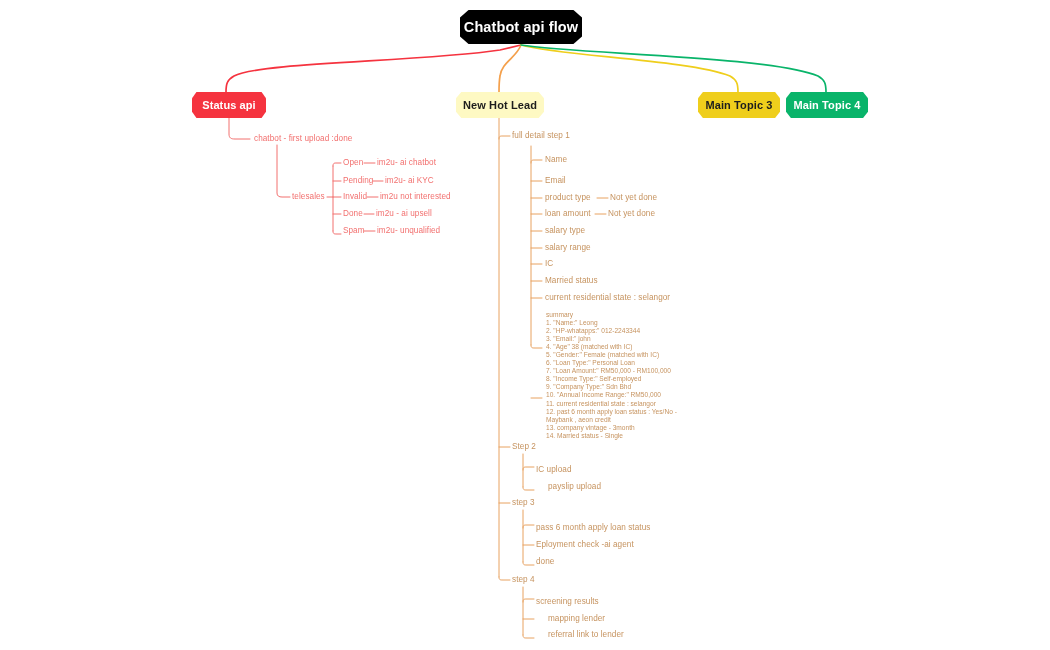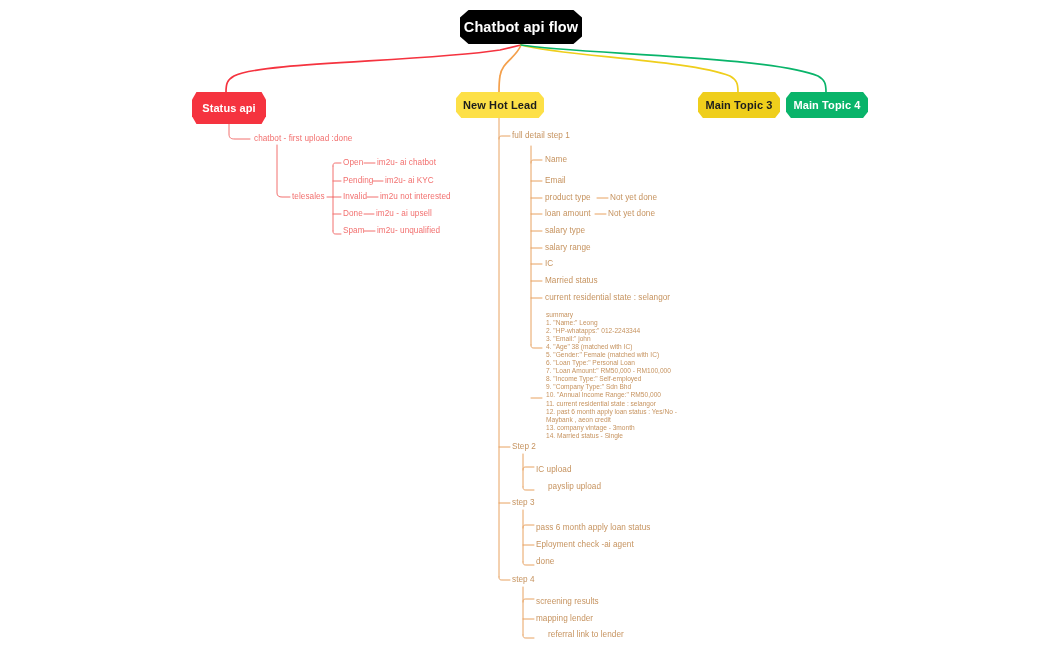--- a/index.html
+++ b/index.html
@@ -52,24 +52,24 @@
     height: 34px;
     clip-path: polygon(0% 22%, 7% 0%, 93% 0%, 100% 22%, 100% 78%, 93% 100%, 7% 100%, 0% 78%);
   }
   .hexnode.status {
     background: #f5333f;
     color: #ffffff;
     font-size: 11px;
     left: 192px;
     top: 92px;
     width: 74px;
-    height: 32px;
+    height: 26px;
   }
   .hexnode.hotlead {
-    background: #fde047;
+    background: #fef9c3;
     color: #1d1d1d;
     font-size: 11px;
     left: 456px;
     top: 92px;
     width: 88px;
     height: 26px;
   }
   .hexnode.topic3 {
     background: #efce1c;
     color: #1d1d1d;
@@ -271,16 +271,16 @@
   <div class="leaf orange" style="left:536px; top:465px;">IC upload</div>
   <div class="leaf orange" style="left:536px; top:482px;padding-left:12px;">payslip upload</div>
 
   <div class="leaf orange" style="left:512px; top:498px;">step 3</div>
   <div class="leaf orange" style="left:536px; top:523px;">pass 6 month apply loan status</div>
   <div class="leaf orange" style="left:536px; top:540px;">Eployment check -ai agent</div>
   <div class="leaf orange" style="left:536px; top:557px;">done</div>
 
   <div class="leaf orange" style="left:512px; top:575px;">step 4</div>
   <div class="leaf orange" style="left:536px; top:597px;">screening results</div>
-  <div class="leaf orange" style="left:536px; top:614px;">mapping lender</div>
+  <div class="leaf orange" style="left:524px; top:614px;padding-left:24px;">mapping lender</div>
   <div class="leaf orange" style="left:536px; top:630px;padding-left:12px;">referral link to lender</div>
 
 </div>
 
 </body></html>

